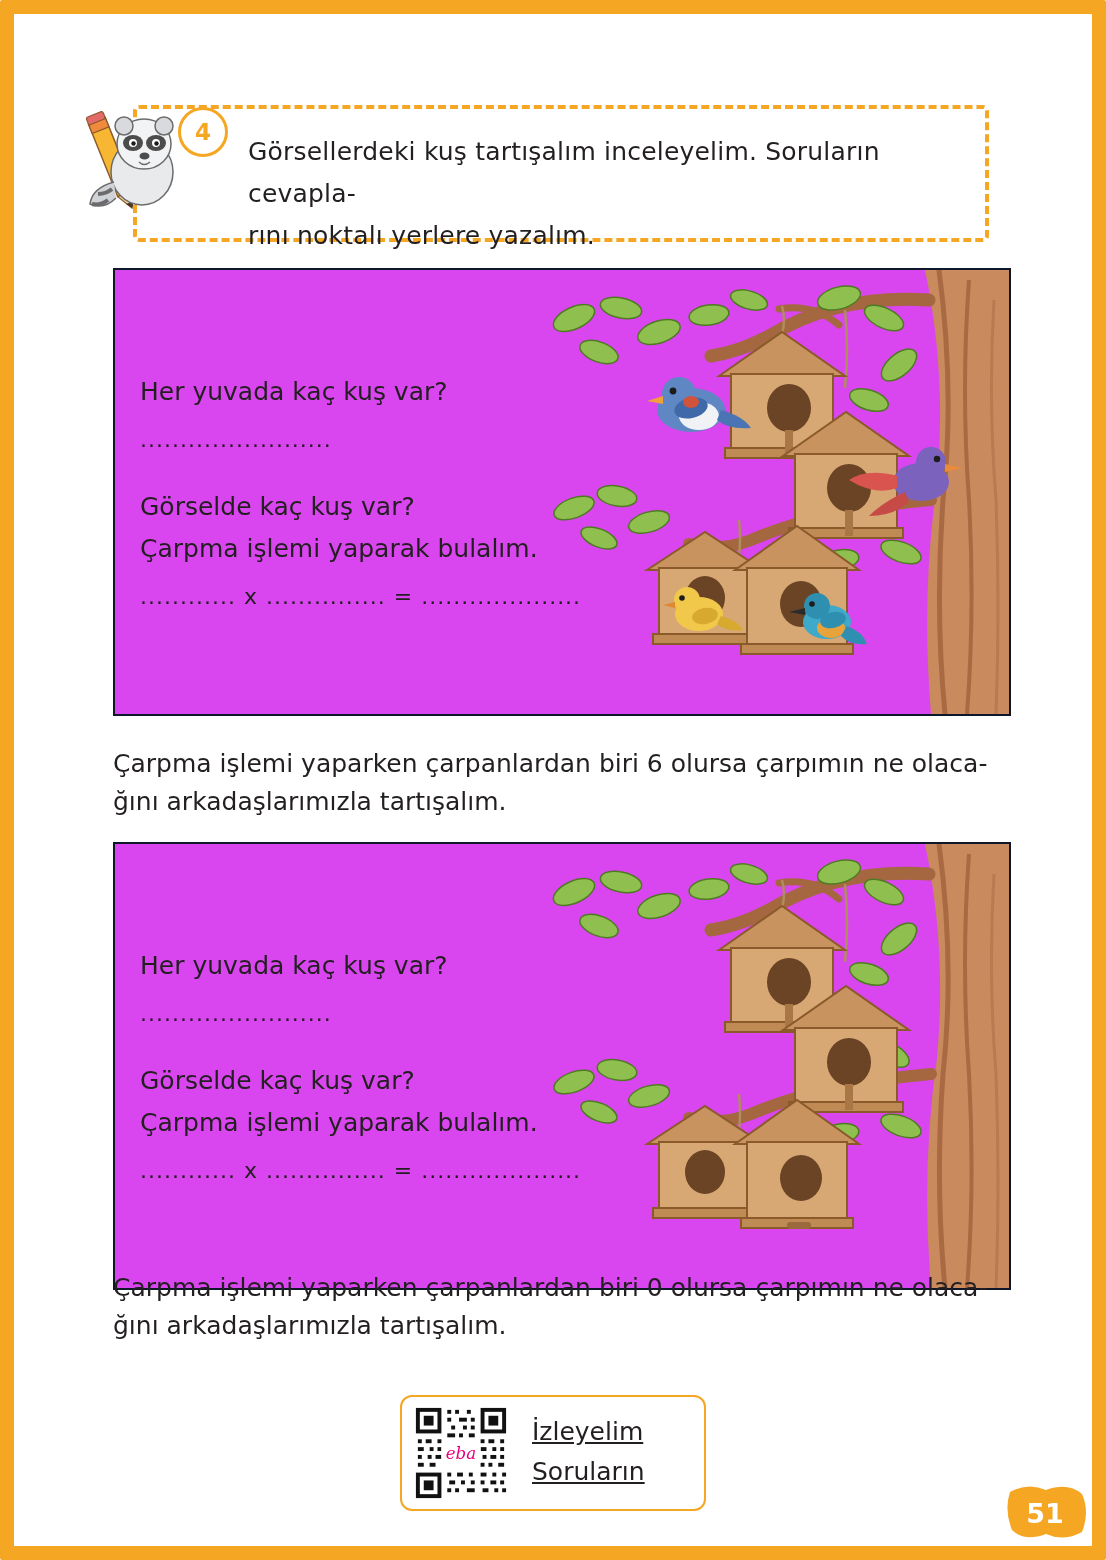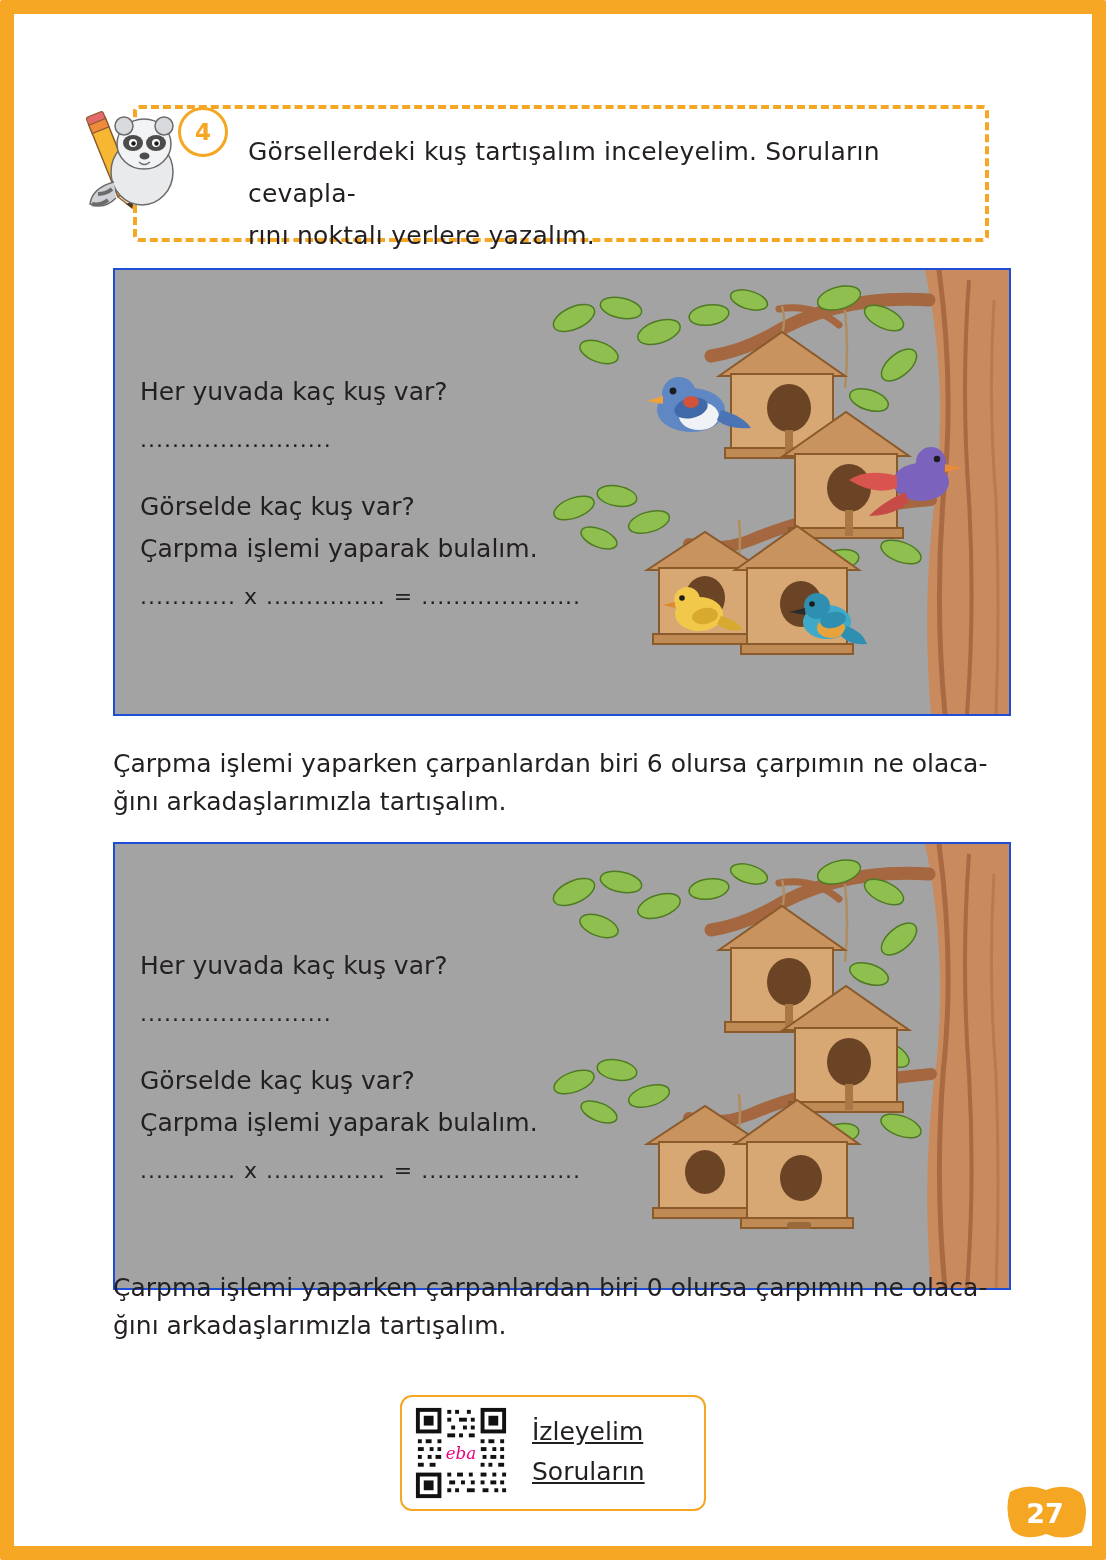--- a/index.html
+++ b/index.html
@@ -54,22 +54,22 @@
     display:flex; align-items:center; justify-content:center;
     z-index:4;
   }
 
   
   .mascot { position:absolute; left:78px; top:100px; width:110px; height:115px; z-index:3; }
 
   
   .panel {
     position:absolute;
-    border:2px solid #1d4ed8;
-    background:#a3a3a3;
+    border:2px solid #0f172a;
+    background:#d946ef;
     box-sizing:border-box;
     overflow:hidden;
   }
   .panel1 { left:113px; top:268px; width:898px; height:448px; }
   .panel2 { left:113px; top:842px; width:898px; height:448px; }
 
   .qtext { position:absolute; color:#231f20; font-size:25px; line-height:40px; }
   .q-a { left:138px; }
   .dots { color:#231f20; font-size:22px; letter-spacing:1px; }
 
@@ -432,18 +432,18 @@
   </svg>
   <div class="eba-text">
     <span>İzleyelim</span>
     <span>Soruların</span>
   </div>
 
   <div class="pagenum-wrap">
     <svg viewBox="0 0 86 62" width="86" height="62">
       <path d="M8 10 q18 -10 36 -2 q22 -8 36 4 q8 18 0 38 q-18 10 -36 2 q-22 8 -34 -4 q-8 -20 -2 -38 Z" fill="#f5a623"></path>
     </svg>
-    <div class="pagenum">27</div>
+    <div class="pagenum">51</div>
   </div>
 
 </div>
 
 <div class="page-frame"></div>
 
 </body></html>

